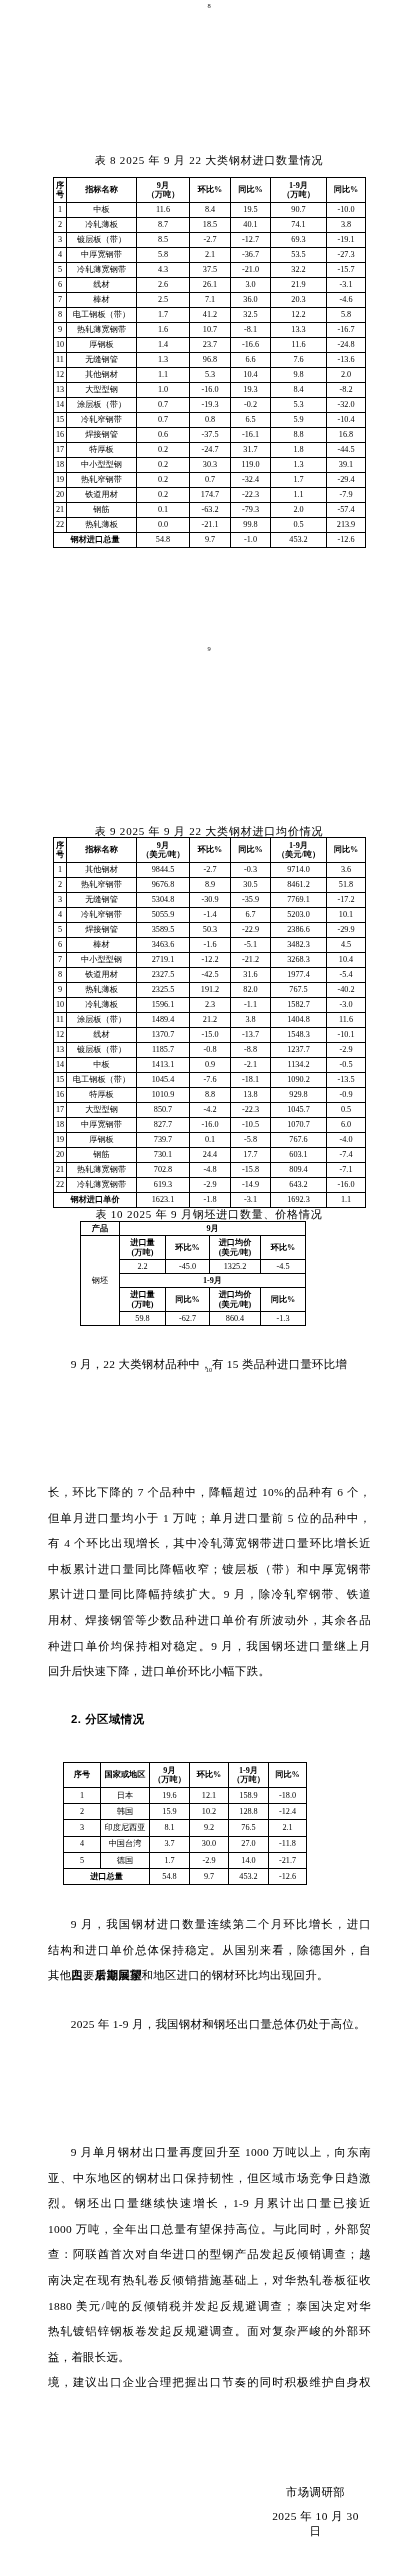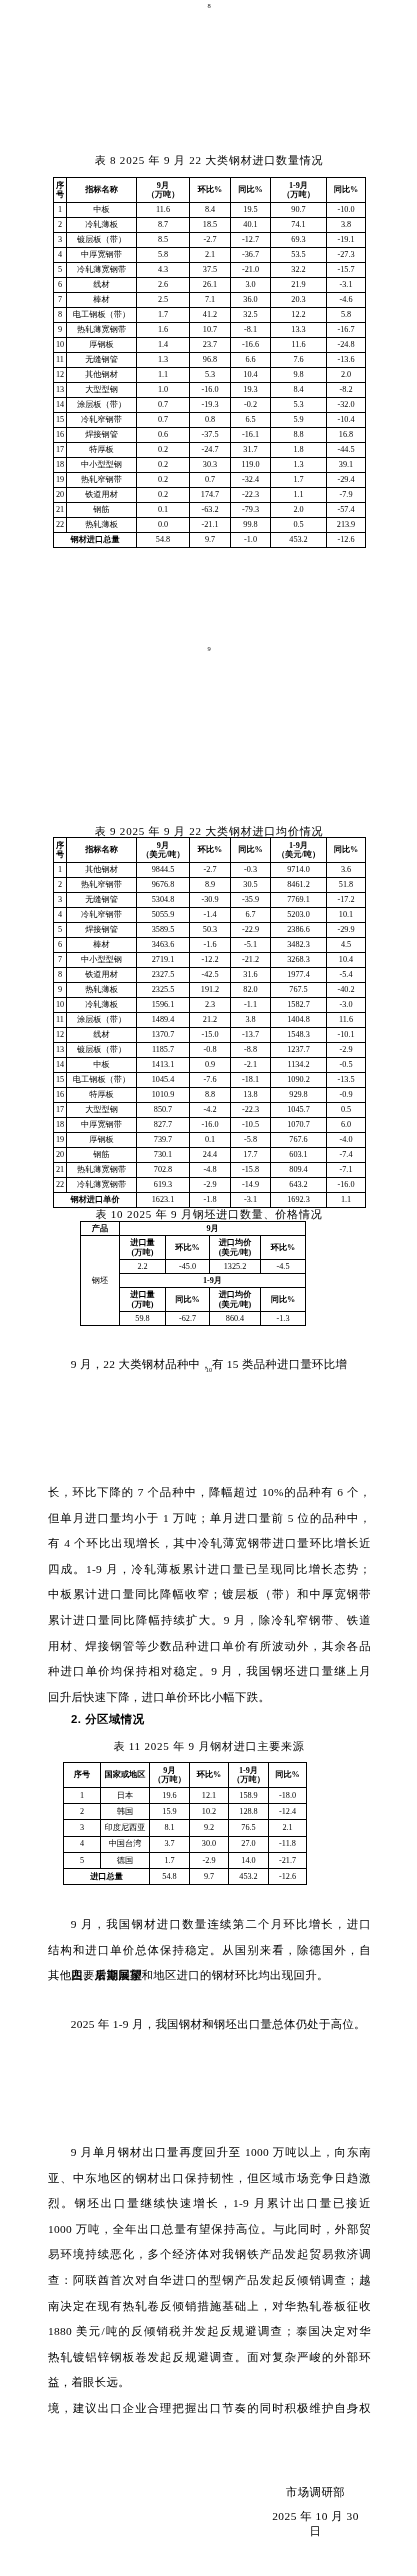--- a/index.html
+++ b/index.html
@@ -561,31 +561,29 @@
   </table>
 
   <div class="abs single-line ind" style="top:1333px;left:48px;width:323px;">9 月，22 大类钢材品种中，有 15 类品种进口量环比增</div>
 
   <div class="abs pagenum" style="top:1366px;">10</div>
 
   <div class="abs body-text" style="top:1480px;left:48px;width:323px;">
       <div class="tline jfull">长，环比下降的 7 个品种中，降幅超过 10%的品种有 6 个，</div>
       <div class="tline jfull">但单月进口量均小于 1 万吨；单月进口量前 5 位的品种中，</div>
       <div class="tline jfull">有 4 个环比出现增长，其中冷轧薄宽钢带进口量环比增长近</div>
-      <div class="tline jfull">四成。1-9 月，冷轧薄板累计进口量已呈现同比增长态势；</div>
       <div class="tline jfull">中板累计进口量同比降幅收窄；镀层板（带）和中厚宽钢带</div>
       <div class="tline jfull">累计进口量同比降幅持续扩大。9 月，除冷轧窄钢带、铁道</div>
       <div class="tline jfull">用材、焊接钢管等少数品种进口单价有所波动外，其余各品</div>
       <div class="tline jfull">种进口单价均保持相对稳定。9 月，我国钢坯进口量继上月</div>
       <div class="tline">回升后快速下降，进口单价环比小幅下跌。</div>
     </div>
 
   <div class="abs heading" style="top:1712px;left:71px;text-align:right;">2. 分区域情况</div>
 
-  <div class="abs tbl-title" style="top:1739px;">表 11  2025 年 9 月钢材进口主要来源</div>
   <table class="abs t11 outer2" style="top:1762px;left:63px;width:243px;">
     <colgroup>
       <col style="width:37px">
         <col style="width:49px">
         <col style="width:40px">
       <col style="width:39px">
         <col style="width:40px">
         <col style="width:38px">
     </colgroup>
     <thead>
@@ -663,21 +661,20 @@
 
   <div class="abs single-line ind" style="top:1993px;left:48px;width:323px;">2025 年 1-9 月，我国钢材和钢坯出口量总体仍处于高位。</div>
 
   <div class="abs pagenum" style="top:2020px;">11</div>
 
   <div class="abs body-text" style="top:2116px;left:48px;width:323px;">
       <div class="tline jfull ind">9 月单月钢材出口量再度回升至 1000 万吨以上，向东南</div>
       <div class="tline jfull">亚、中东地区的钢材出口保持韧性，但区域市场竞争日趋激</div>
       <div class="tline jfull">烈。钢坯出口量继续快速增长，1-9 月累计出口量已接近</div>
       <div class="tline jfull">1000 万吨，全年出口总量有望保持高位。与此同时，外部贸</div>
-      <div class="tline jfull">易环境持续恶化，多个经济体对我钢铁产品发起贸易救济调</div>
       <div class="tline jfull">查：阿联酋首次对自华进口的型钢产品发起反倾销调查；越</div>
       <div class="tline jfull">南决定在现有热轧卷反倾销措施基础上，对华热轧卷板征收</div>
       <div class="tline jfull">1880 美元/吨的反倾销税并发起反规避调查；泰国决定对华</div>
       <div class="tline jfull">热轧镀铝锌钢板卷发起反规避调查。面对复杂严峻的外部环</div>
       <div class="tline">益，着眼长远。</div>
       <div class="tline jfull">境，建议出口企业合理把握出口节奏的同时积极维护自身权</div>
     </div>
 
   <div class="abs footer-box" style="top:2485px;left:269px;">市场调研部</div>
   <div class="abs footer-box" style="top:2509px;left:269px;">2025 年 10 月 30 日</div>

